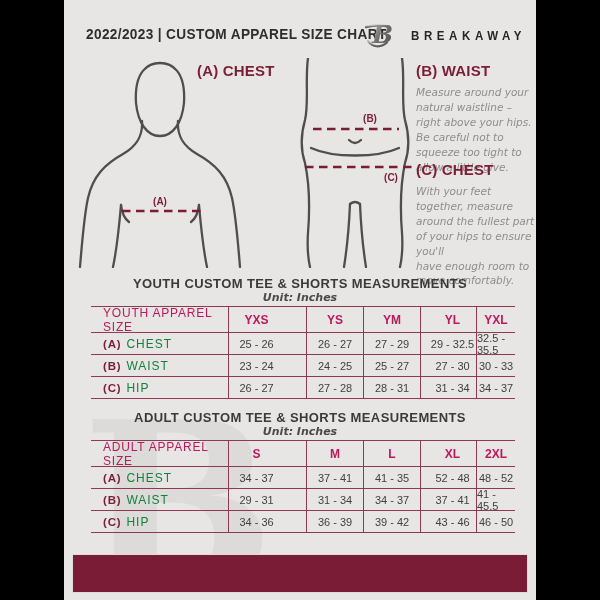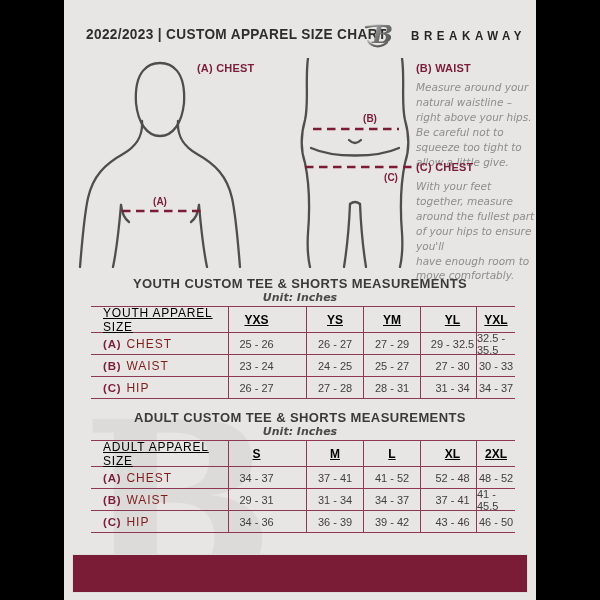--- a/index.html
+++ b/index.html
@@ -16,43 +16,43 @@
   .hdr-title { position:absolute; left:22px; top:7px; font-weight:bold; font-size:15.5px;
     color:#2e2e2e; letter-spacing:.4px; transform:scaleX(.88); transform-origin:left center; white-space:nowrap; }
   .brand { position:absolute; right:10px; top:0; display:flex; align-items:center; gap:7px; }
   .brand-name { font-weight:bold; font-size:12.5px; letter-spacing:5px; color:#262626;
     transform:scaleX(.92); transform-origin:right center; white-space:nowrap; }
 
   
   .guide { position:absolute; left:0; top:0; width:100%; height:270px; z-index:1; }
   .fig { position:absolute; }
   .guide-text { position:absolute; }
-  .guide-text h3 { font-size:11px; font-weight:bold; color:#7b1d39; letter-spacing:.2px; margin-bottom:6px; }
+  .guide-text h3 { font-size:15px; font-weight:bold; color:#7b1d39; letter-spacing:.2px; margin-bottom:6px; }
   .guide-text p { font-size:10.5px; font-style:italic; color:#8e8d8b; line-height:1.42;
     white-space:pre-line; font-family:"DejaVu Sans", sans-serif; }
 
   
   .tbl-title { position:absolute; width:100%; text-align:center; font-weight:bold;
     font-size:13px; color:#3a3a3a; letter-spacing:.4px; z-index:1; }
   .tbl-sub { position:absolute; width:100%; text-align:center; font-weight:bold; font-style:italic;
     font-size:11px; color:#4a4a4a; z-index:1; font-family:"DejaVu Sans", sans-serif; }
   .size-table { position:absolute; left:27px; width:424px; border-top:1px solid #8c3953;
     background:transparent; z-index:1; }
   .t-row { display:flex; border-bottom:1px solid #8c3953; height:22px; }
   .t-row.t-head { height:26px; }
   .t-cell { display:flex; align-items:center; justify-content:center; font-size:11px; color:#3f3f3f;
     border-left:1px solid #8c3953; }
   .t-cell.c0 { border-left:none; justify-content:flex-start; padding-left:12px; }
   .t-cell.c1 { width:56px; } .t-cell.c2 { width:57px;margin-left:22px; } .t-cell.c3 { width:57px; }
   .t-cell.c4 { width:56px;padding-left:8px; } .t-cell.c5 { width:61px; flex:1; }
   .t-cell.c0 { width:137px; letter-spacing:.8px; color:#474747; font-size:11.5px; }
-  .t-head .t-cell { font-weight:bold; font-size:12px; color:#000000;text-decoration:underline; }
+  .t-head .t-cell { font-weight:bold; font-size:12px; color:#be185d; }
   .t-head .t-cell.c0 { font-weight:normal; }
   .pfx { color:#7b1d39; font-weight:bold; margin-right:5px; font-size:11.5px; }
-  .row-label { color:#7f1d1d; letter-spacing:1px; font-size:12px; }
+  .row-label { color:#15803d; letter-spacing:1px; font-size:12px; }
 
   
   .footer-bar { position:absolute; left:8px; top:554px; width:456px; height:39px;
     background:#7a1c36; border:1.5px solid #dedddb; z-index:2; }
 </style>
 </head>
 <body>
 
 <div class="stage">
   <div class="flyer">
@@ -185,21 +185,21 @@
         <div class="t-cell c4">XL</div>
         <div class="t-cell c5">2XL</div>
       </div>
       <div class="t-row">
         <div class="t-cell c0">
             <span class="pfx">(A)</span>
             <span class="row-label">CHEST</span>
           </div>
         <div class="t-cell c1">34 - 37</div>
         <div class="t-cell c2">37 - 41</div>
-        <div class="t-cell c3">41 - 52</div>
+        <div class="t-cell c3">41 - 35</div>
         <div class="t-cell c4">52 - 48</div>
         <div class="t-cell c5">48 - 52</div>
       </div>
       <div class="t-row">
         <div class="t-cell c0">
             <span class="pfx">(B)</span>
             <span class="row-label">WAIST</span>
           </div>
         <div class="t-cell c1">29 - 31</div>
         <div class="t-cell c2">31 - 34</div>

